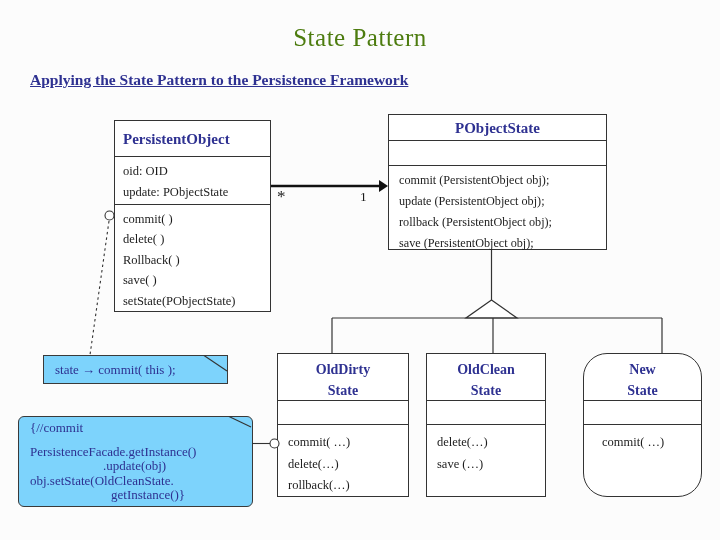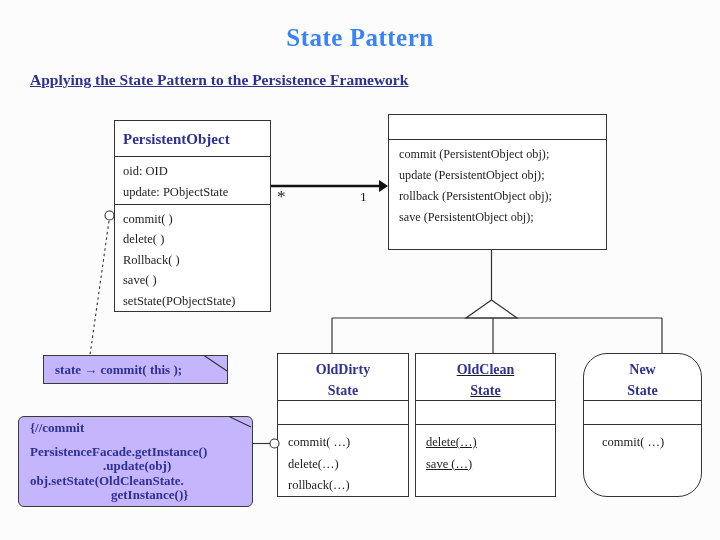--- a/index.html
+++ b/index.html
@@ -3,21 +3,21 @@
 <meta charset="utf-8">
 <style>
   html,body{margin:0;padding:0;background:#e8e8e8;}
   #slide{
     position:relative;width:720px;height:540px;background:#fcfcfc;overflow:hidden;
     font-family:"Liberation Serif","DejaVu Serif",serif;color:#1c1c1c;
   }
   .abs{position:absolute;}
   #title{
     top:24px;left:0;width:720px;text-align:center;
-    font-size:25px;font-weight:bold;color:#3b82f6;letter-spacing:.5px;
+    font-size:25px;font-weight:normal;color:#4d7c0f;letter-spacing:.5px;
   }
   #subtitle{
     top:71px;left:30px;font-size:15.5px;font-weight:bold;color:#2e3191;
     text-decoration:underline;
   }
   .uml-box{position:absolute;background:#fff;border:1px solid #333;box-sizing:border-box;z-index:1;}
   .uml-head{border-bottom:1px solid #333;font-weight:bold;color:#2e3191;box-sizing:border-box;}
   .uml-attrs{border-bottom:1px solid #333;box-sizing:border-box;}
   .uml-line{white-space:nowrap;}
 
@@ -36,27 +36,27 @@
   #pos .uml-methods{padding:4px 0 0 10px;}
   #pos .uml-methods .uml-line{line-height:21px;font-size:12.2px;}
 
   
   .subclass{top:353px;height:144px;}
   .subclass .uml-head{height:47px;text-align:center;font-size:14px;line-height:21px;padding-top:5px;}
   .subclass .uml-attrs{height:24px;}
   .subclass .uml-methods{padding:7px 0 0 10px;}
   .subclass .uml-methods .uml-line{line-height:21.5px;font-size:12.5px;}
   #oldDirty{left:277px;width:132px;}
-  #oldClean{left:415px;width:141px;text-decoration:underline;}
+  #oldClean{left:426px;width:120px;}
   #newState{left:583px;width:119px;border-radius:24px;}
   #newState .uml-methods{padding-left:18px;}
 
   
-  .note{position:absolute;background:#c4b5fd;border:1px solid #3a3a3a;box-sizing:border-box;
-        color:#2e3191;font-weight:bold;z-index:1;}
+  .note{position:absolute;background:#7dd3fc;border:1px solid #3a3a3a;box-sizing:border-box;
+        color:#2e3191;font-weight:normal;z-index:1;}
   #note1{left:43px;top:355px;width:185px;height:29px;font-size:13px;line-height:27px;padding-left:11px;}
   #note2{left:18px;top:416px;width:235px;height:91px;font-size:13px;padding-top:4px;border-radius:6px;}
   #note2 .nline{line-height:14.2px;white-space:nowrap;}
   #note2 .n1{padding-left:11px;}
   #note2 .n2{padding-left:11px;margin-top:10px;}
   #note2 .n3{padding-left:84px;}
   #note2 .n4{padding-left:11px;}
   #note2 .n5{padding-left:92px;}
 
   
@@ -82,20 +82,21 @@
     <div class="uml-methods">
       <div class="uml-line">commit( )</div>
       <div class="uml-line">delete( )</div>
       <div class="uml-line">Rollback( )</div>
       <div class="uml-line">save( )</div>
       <div class="uml-line">setState(PObjectState)</div>
     </div>
   </div>
 
   <div class="uml-box" id="pos">
+    <div class="uml-head">PObjectState</div>
     <div class="uml-attrs"></div>
     <div class="uml-methods">
       <div class="uml-line">commit (PersistentObject obj);</div>
       <div class="uml-line">update (PersistentObject obj);</div>
       <div class="uml-line">rollback (PersistentObject obj);</div>
       <div class="uml-line">save (PersistentObject obj);</div>
     </div>
   </div>
 
   <div class="uml-box subclass" id="oldDirty">

